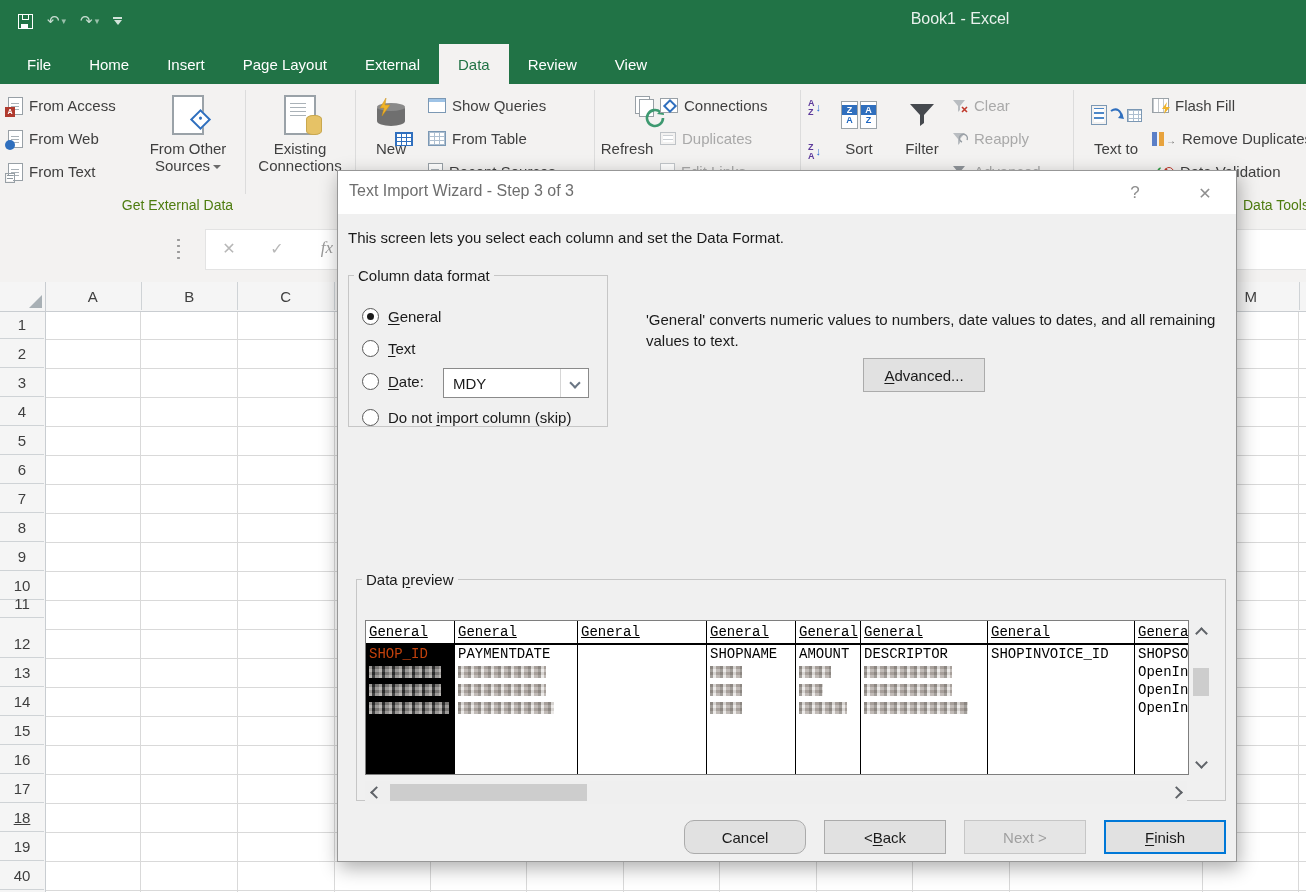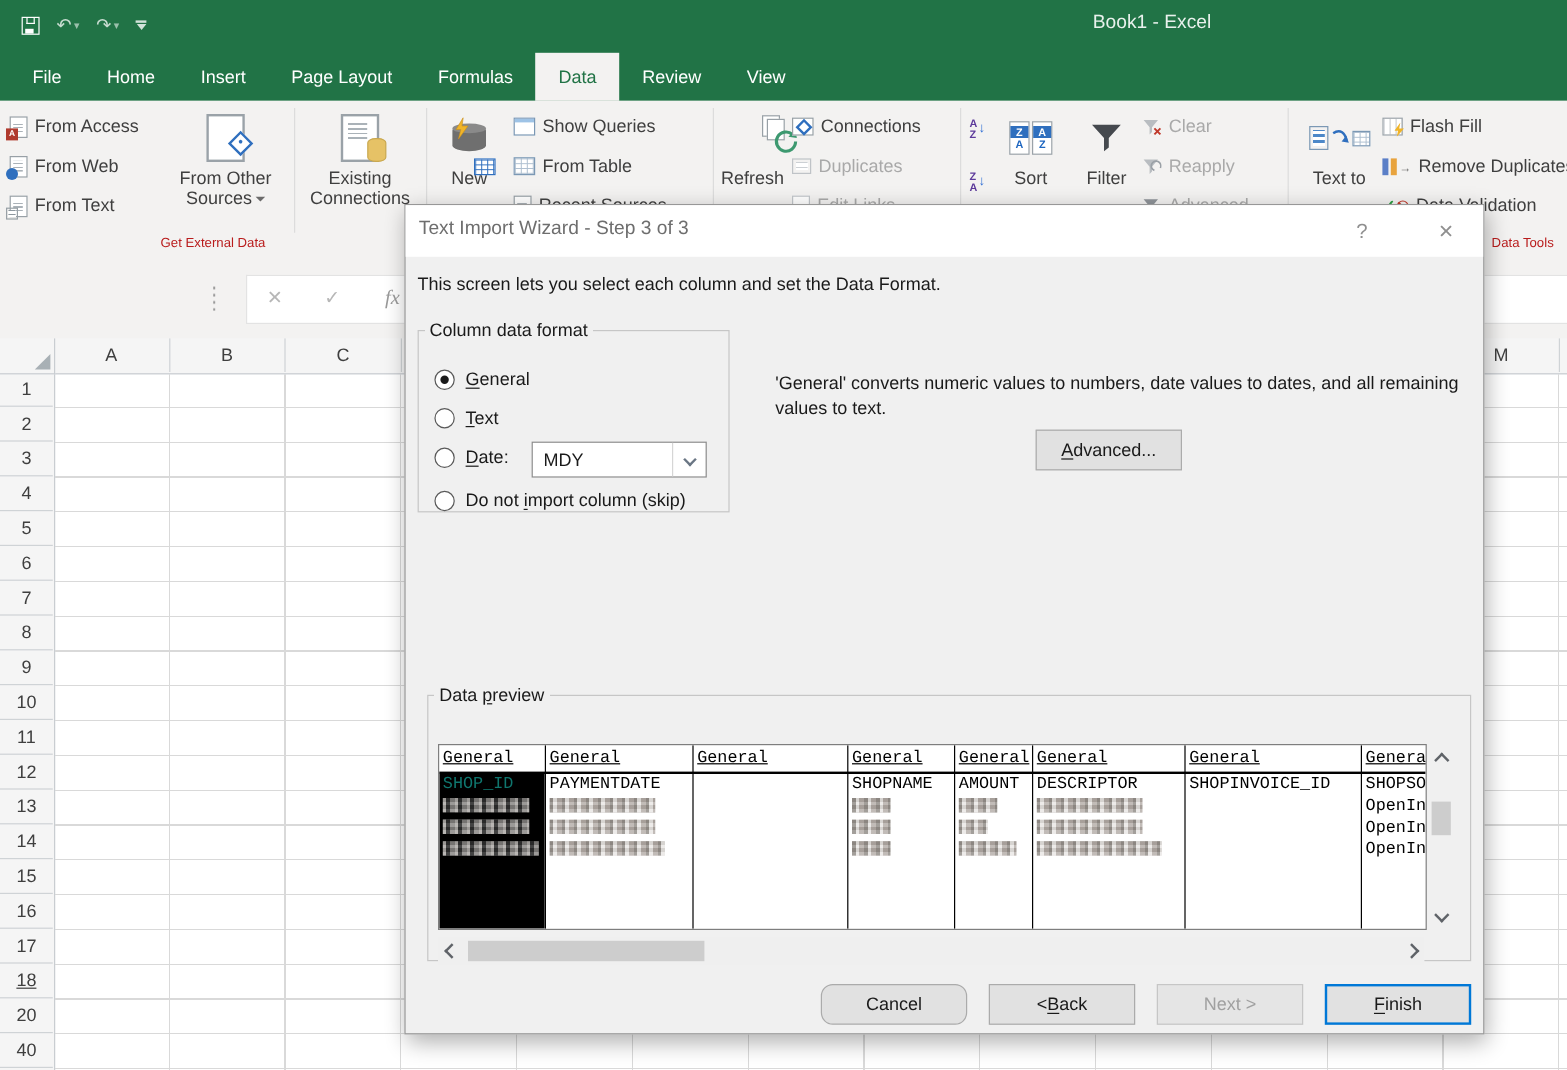--- a/index.html
+++ b/index.html
@@ -23,21 +23,21 @@
   .tab.active{background:#f3f2f1;color:#217346}
   .tellme{position:absolute;left:700px;top:44px;height:40px;display:flex;align-items:center;gap:9px;font-size:15px;color:rgba(255,255,255,.95)}
 
   
   .ribbon{position:absolute;left:0;top:84px;width:1306px;height:131px;background:#f3f2f1;border-bottom:1px solid #d8d8d8;color:#3f3f3f}
   .rsmall{position:absolute;height:27px;display:flex;align-items:center;gap:6px;font-size:15px;white-space:nowrap}
   .rbig{position:absolute;top:6px;display:flex;flex-direction:column;align-items:center;font-size:15px;white-space:nowrap}
   .rbig .iconbox{height:50px;display:flex;align-items:center;justify-content:center}
   .rbig .lines{text-align:center;line-height:17px}
   .rsep{position:absolute;top:6px;height:104px;width:1px;background:#dcdcdc}
-  .rgrplabel{position:absolute;top:113px;font-size:11px;color:#b91c1c;white-space:nowrap}
+  .rgrplabel{position:absolute;top:113px;font-size:14px;color:#4d7c0f;white-space:nowrap}
   .disabled-txt{color:#a9a9a9}
   .caret{display:inline-block;width:0;height:0;border-left:4px solid transparent;border-right:4px solid transparent;border-top:4px solid #6b6b6b;margin-left:3px;vertical-align:middle}
 
   
   .doc{width:13px;height:16px;background:#fff;border:1px solid #98a0a6;position:relative;flex:none}
   .doc .lines{position:absolute;left:2px;top:3px;width:8px;height:9px;
     background:repeating-linear-gradient(0deg,#aab2b8 0 1px,transparent 1px 3px)}
   .badge{position:absolute;left:-4px;bottom:-3px;width:10px;height:10px;font:700 7px/10px "Liberation Sans",sans-serif;color:#fff;text-align:center}
   .badge.access{background:#b03a2e}
   .badge.web{background:#2f6fbe;border-radius:50%}
@@ -131,21 +131,21 @@
        display:flex;align-items:center;justify-content:center;font-size:15px;color:#1a1a1a;font-family:"Liberation Sans",sans-serif}
   .btn.default{border:2px solid #0078d7}
   .btn.disabled{background:#e5e5e5;border-color:#c6c6c6;color:#a0a0a0}
   .fs-preview{left:18px;top:400px;width:868px;height:228px}
   .pv-table{position:absolute;left:8px;top:32px;width:822px;height:153px;background:#fff;border:1px solid #7e7e7e;overflow:hidden;
             font-family:"Liberation Mono","DejaVu Sans Mono",monospace;font-size:14px;color:#000}
   .pv-col{position:absolute;top:0;bottom:0;border-right:1px solid #000;box-sizing:content-box;overflow:hidden}
   .pv-fmt{height:22px;line-height:23px;padding-left:3px;text-decoration:underline;white-space:nowrap}
   .pv-rule{position:absolute;left:0;right:0;top:22px;height:2px;background:#000;z-index:2}
   .pv-body{position:absolute;left:0;right:0;top:24px;bottom:0;padding-left:3px;white-space:nowrap}
-  .pv-col.sel .pv-body{background:#000;color:#0f766e}
+  .pv-col.sel .pv-body{background:#000;color:#c2410c}
   .pv-row{height:18px;line-height:18px}
   .redact{display:inline-block;height:12px;vertical-align:middle;background-color:#cdc7c2;
     background-image:repeating-linear-gradient(90deg,rgba(90,85,80,.45) 0 3px,rgba(255,255,255,.45) 3px 6px,rgba(140,130,125,.35) 6px 10px),
                      repeating-linear-gradient(0deg,rgba(255,255,255,.35) 0 3px,rgba(110,105,100,.25) 3px 6px)}
   .sel .redact{background-color:#5a5a5a;
     background-image:repeating-linear-gradient(90deg,rgba(235,230,225,.55) 0 3px,rgba(30,30,30,.6) 3px 6px,rgba(205,200,195,.4) 6px 10px),
                      repeating-linear-gradient(0deg,rgba(255,255,255,.2) 0 3px,rgba(0,0,0,.35) 3px 6px)}
   .vscroll{position:absolute;left:835px;top:34px;width:18px;height:151px;background:#f0f0f0}
   .vscroll .arrow{position:absolute;left:0;width:18px;height:22px;display:flex;align-items:center;justify-content:center}
   .vscroll .thumb{position:absolute;left:1px;top:46px;width:16px;height:28px;background:#cdcdcd}
@@ -174,21 +174,21 @@
         <span class="bar"></span>
         <span class="tri-down"></span>
       </div>
   </div>
   <div class="win-title">Book1 - Excel</div>
   <nav class="tabs">
       <div class="tab">File</div>
       <div class="tab">Home</div>
       <div class="tab">Insert</div>
       <div class="tab">Page Layout</div>
-      <div class="tab">Formulas</div>
+      <div class="tab">External</div>
       <div class="tab active">Data</div>
       <div class="tab">Review</div>
       <div class="tab">View</div>
     </nav>
 </header>
 
 <div class="ribbon">
   <div class="rsmall" style="left:8px;top:8px">
     <span class="doc">
         <span class="lines"></span>
@@ -423,29 +423,29 @@
       <div class="rowhead" style="top: 0px;">1</div>
       <div class="rowhead" style="top: 29px;">2</div>
       <div class="rowhead" style="top: 58px;">3</div>
       <div class="rowhead" style="top: 87px;">4</div>
       <div class="rowhead" style="top: 116px;">5</div>
       <div class="rowhead" style="top: 145px;">6</div>
       <div class="rowhead" style="top: 174px;">7</div>
       <div class="rowhead" style="top: 203px;">8</div>
       <div class="rowhead" style="top: 232px;">9</div>
       <div class="rowhead" style="top: 261px;">10</div>
-      <div class="rowhead" style="top: 290px;">11</div>
+      <div class="rowhead" style="top: 279px;">11</div>
       <div class="rowhead" style="top: 319px;">12</div>
       <div class="rowhead" style="top: 348px;">13</div>
       <div class="rowhead" style="top: 377px;">14</div>
       <div class="rowhead" style="top: 406px;">15</div>
       <div class="rowhead" style="top: 435px;">16</div>
       <div class="rowhead" style="top: 464px;">17</div>
       <div class="rowhead" style="top: 493px; text-decoration: underline;">18</div>
-      <div class="rowhead" style="top: 522px;">20</div>
+      <div class="rowhead" style="top: 522px;">19</div>
       <div class="rowhead" style="top: 551px;">40</div>
     </div>
   <div class="corner">
       <span class="tri"></span>
     </div>
 </div>
 
 <div class="dialog">
   <div class="dlg-title">
     <span class="txt">Text Import Wizard - Step 3 of 3</span>

